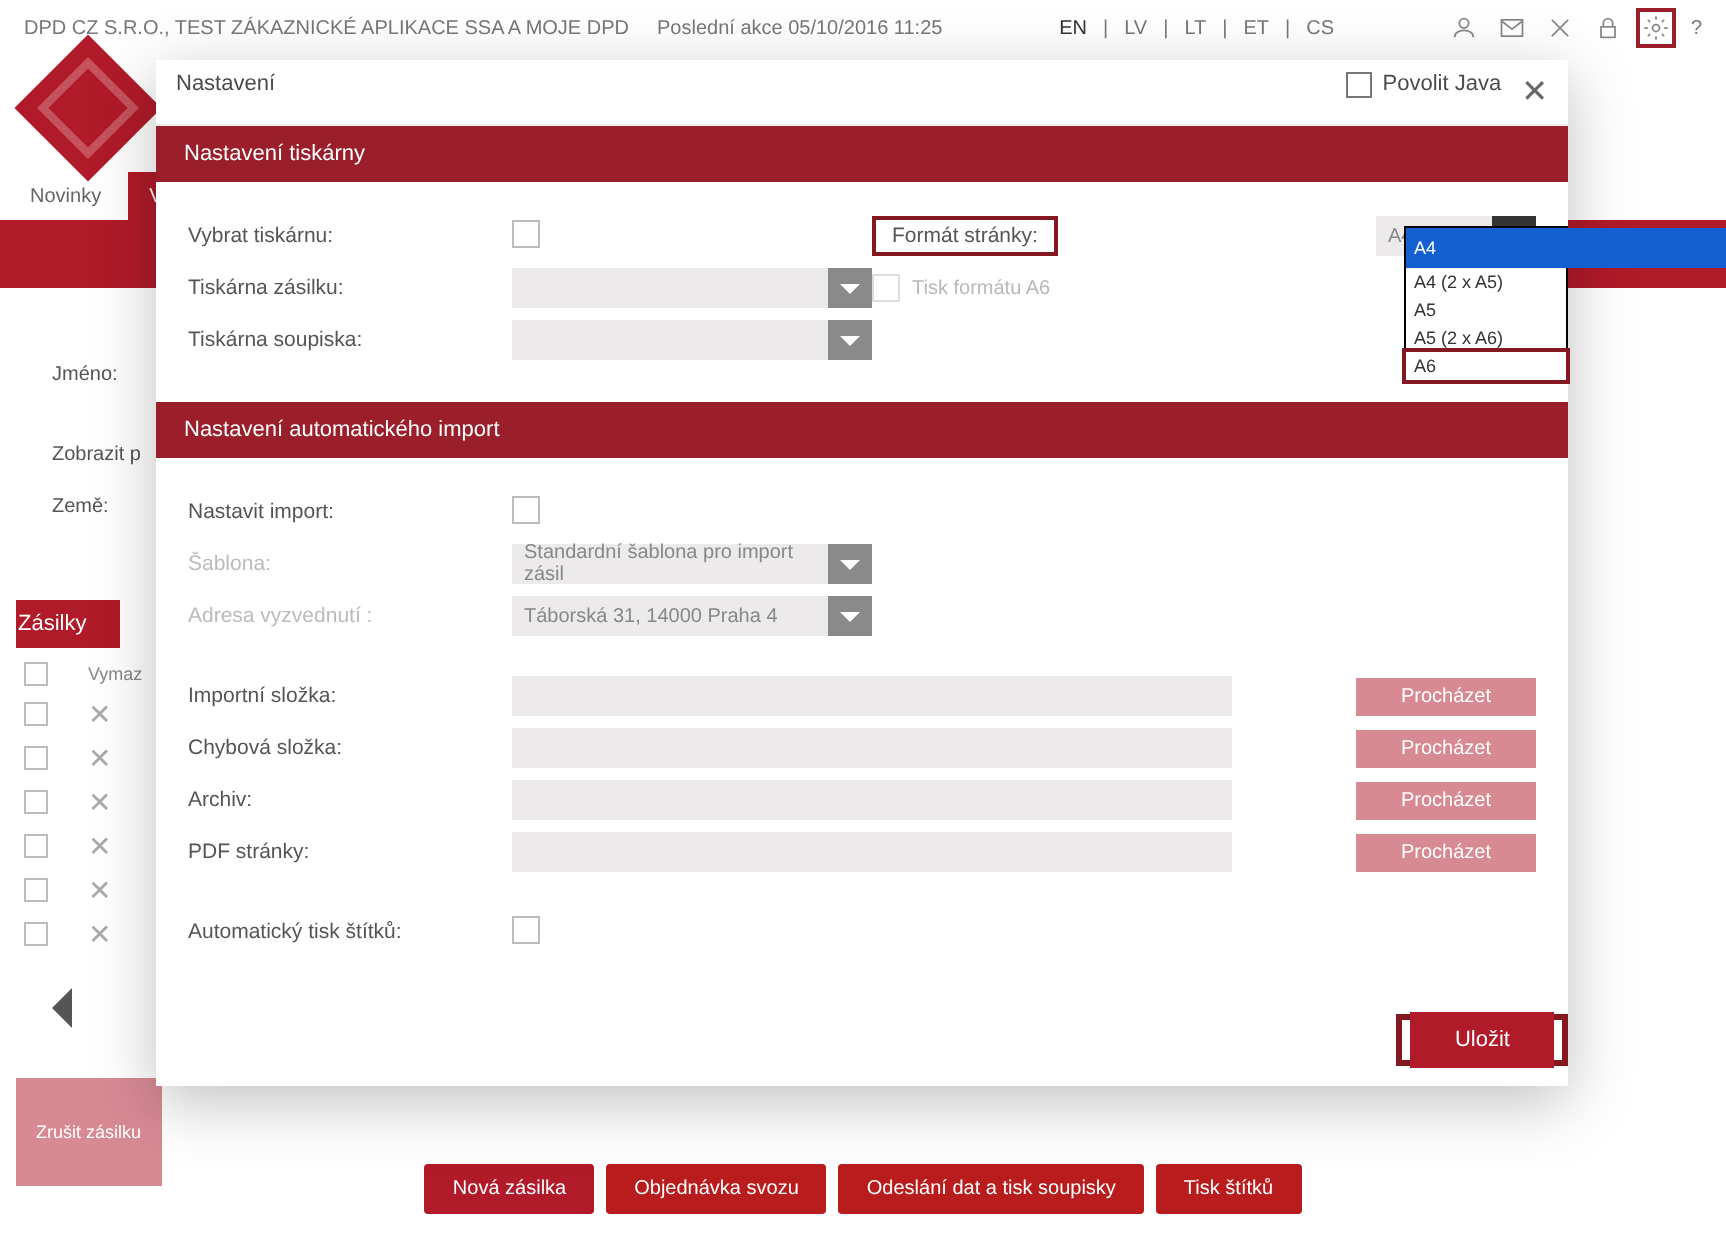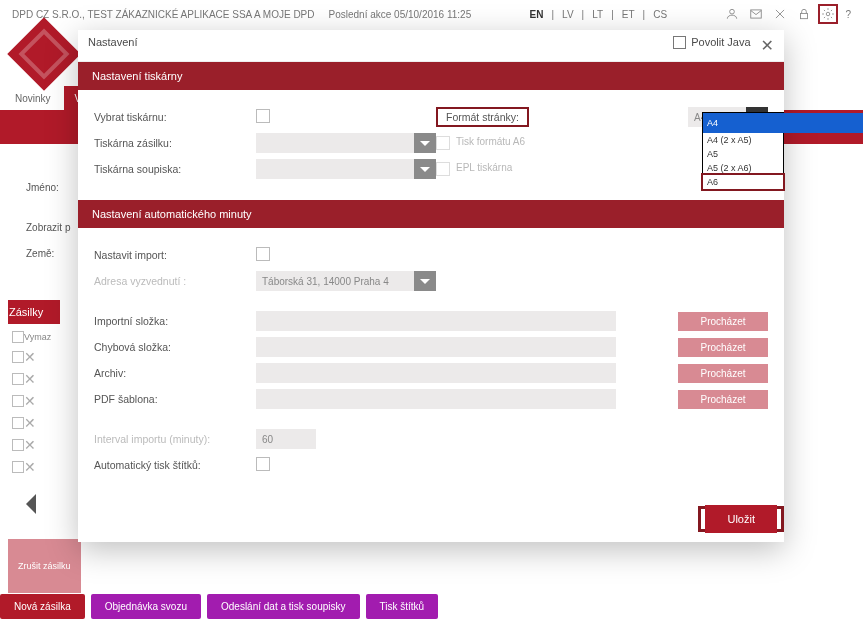--- a/index.html
+++ b/index.html
@@ -1,57 +1,57 @@
 <!DOCTYPE html>
 <html><head>
 <meta charset="utf-8">
 <style>
 html,body{margin:0;padding:0;font-family:Arial,Helvetica,sans-serif;font-size:11px;color:#4a4a4a;background:#fff}
 .page{width:863px;height:623px;position:relative;overflow:hidden;background:#fff}
 .topbar{height:28px;display:flex;align-items:center;padding:0 12px;color:#777;font-size:10px}
 .top-left{flex:0 0 auto}
 .top-langs{flex:1;display:flex;gap:8px;justify-content:center}
 .top-langs span{cursor:pointer;color:#777}
-.top-langs span.active{font-weight:bold;color:#333}
+.top-langs span.active{font-weight:normal;color:#333}
 .top-icons{display:flex;gap:10px;align-items:center}
 .ticon{width:14px;height:14px;display:inline-flex;align-items:center;justify-content:center;color:#888}
 .ticon svg{width:14px;height:14px;stroke:#888;fill:none;stroke-width:1.5}
 .gear-hi{outline:2px solid #9a1f2a;outline-offset:1px}
 .row2{height:52px;display:flex;align-items:center;padding:0 12px}
 .logo{width:52px;height:52px;transform:rotate(45deg);background:#b11a29;position:relative;margin:6px 20px 6px 6px}
 .logo:before{content:"";position:absolute;inset:8px;border:4px solid rgba(255,255,255,.25)}
 .tabs{display:flex;gap:2px;margin-top:6px;padding-left:4px}
 .tab{padding:6px 10px;font-size:10px;border:1px solid transparent;border-bottom:none;color:#666}
 .tab.active{background:#b11a29;color:#fff}
 .redband{background:#b11a29;height:34px}
 .bglabel{position:absolute;left:26px;color:#555;font-size:10px}
 .bgtab{position:absolute;left:8px;top:300px;background:#b11a29;color:#fff;padding:6px 1px;font-size:11px;width:50px}
 .bgtable{position:absolute;left:12px;top:328px;width:70px}
-.bgrow{display:flex;align-items:center;gap:0;padding:3px 0;color:#888;font-size:9px}
+.bgrow{display:flex;align-items:center;gap:20px;padding:3px 0;color:#888;font-size:9px}
 .bgx{color:#aaa;font-size:14px}
 .bgchk{width:10px;height:10px;border:1px solid #bbb;display:inline-block}
 .scroll-lt{position:absolute;left:26px;top:494px;border:10px solid transparent;border-right-color:#555;border-left:none;width:0;height:0}
-.footer-btns{position:absolute;left:0;right:0;bottom:4px;display:flex;gap:6px;}
+.footer-btns{position:absolute;left:0;right:0;bottom:16px;display:flex;gap:6px;justify-content:center}
 .fbtn{padding:7px 14px;border-radius:2px;color:#fff;font-size:10px;display:flex;align-items:center;gap:6px}
 .fbtn.solid{background:#b11a29}
-.fbtn.ghost{background:#a21caf;color:#fff}
+.fbtn.ghost{background:#b91c1c;color:#fff}
 .cancel-ship{position:absolute;left:8px;bottom:30px;background:#d88a93;color:#fff;padding:22px 10px;font-size:9px}
 .middle-bar{position:absolute;left:180px;right:80px;top:538px;height:22px;display:flex;align-items:center;gap:10px;color:#777;font-size:9px}
 .modal{position:absolute;left:78px;top:30px;width:706px;background:#fff;box-shadow:0 8px 30px rgba(0,0,0,.25)}
 .mhdr{display:flex;padding:6px 10px;border-bottom:1px solid #eee;font-size:11px}
 .mhdr .sp{flex:1}
 .mhdr .chk{width:11px;height:11px;border:1px solid #777;display:inline-block;margin-right:5px}
 .mhdr .close-x{font-size:16px;color:#666;margin-left:10px;cursor:pointer}
 .sect{background:#9a1f2a;color:#fff;padding:8px 14px;font-size:11px}
 .body{padding:14px 16px 18px}
 .frow{display:flex;align-items:center;min-height:26px;font-size:10.5px;color:#555}
 .frow .lab{width:162px}
 .frow .lab.muted{color:#bbb}
 .frow .ctrl{width:180px;position:relative}
-.frow .mid{flex:0 0 160px;display:flex;align-items:flex-start;gap:6px}
+.frow .mid{flex:0 0 160px;display:flex;align-items:center;gap:6px}
 .frow .right{flex:1;display:flex;justify-content:flex-end}
 .sel,.txt{width:160px;height:20px;background:#eceaea;border:none;display:flex;align-items:center;padding:0 6px;color:#888;font-size:10px;box-sizing:border-box}
 .txt.long{width:360px}
 .arrow{position:absolute;right:0;top:0;width:22px;height:20px;background:#8a8a8a;display:flex;align-items:center;justify-content:center}
 .arrow.dark{background:#333}
 .arrow:after{content:"";width:0;height:0;border:5px solid transparent;border-top-color:#fff;border-bottom:none}
 .chkb{width:12px;height:12px;border:1px solid #bbb;display:inline-block}
 .hl-box{border:2px solid #831820;padding:2px 8px;display:inline-block}
 .dropdown{position:absolute;width:80px;background:#fff;border:1px solid #000}
 .dropdown .opt{padding:2px 4px;font-size:9px;color:#333}
@@ -221,41 +221,45 @@
             <span class="mid-chk-label">Tisk formátu A6</span>
           </span>
         <span class="right"></span>
       </div>
       <div class="frow">
         <span class="lab">Tiskárna soupiska:</span>
         <span class="ctrl">
             <span class="sel"></span>
             <span class="arrow"></span>
           </span>
-        <span class="mid">
-            <span class="chkb" style="border-color:#ddd"></span>
-            <span class="mid-chk-label">EPL tiskárna</span>
-          </span>
         <span class="right"></span>
       </div>
 
       <div class="dropdown" style="right:0;top:22px">
         <div class="opt sel">A4</div>
         <div class="opt">A4 (2 x A5)</div>
         <div class="opt">A5</div>
         <div class="opt">A5 (2 x A6)</div>
         <div class="opt hl">A6</div>
       </div>
     </div>
 
-    <div class="sect">Nastavení automatického minuty</div>
+    <div class="sect">Nastavení automatického import</div>
     <div class="body">
       <div class="frow">
         <span class="lab">Nastavit import:</span>
         <span class="ctrl"><span class="chkb"></span></span>
+        <span class="grow"></span>
+      </div>
+      <div class="frow">
+        <span class="lab muted">Šablona:</span>
+        <span class="ctrl">
+            <span class="sel">Standardní šablona pro import zásil</span>
+            <span class="arrow"></span>
+          </span>
         <span class="grow"></span>
       </div>
       <div class="frow">
         <span class="lab muted">Adresa vyzvednutí :</span>
         <span class="ctrl">
             <span class="sel">Táborská 31, 14000 Praha 4</span>
             <span class="arrow"></span>
           </span>
         <span class="grow"></span>
       </div>
@@ -272,31 +276,26 @@
         <span class="grow"></span>
         <span class="browse">Procházet</span>
       </div>
       <div class="frow">
         <span class="lab">Archiv:</span>
         <span class="txt long"></span>
         <span class="grow"></span>
         <span class="browse">Procházet</span>
       </div>
       <div class="frow">
-        <span class="lab">PDF šablona:</span>
+        <span class="lab">PDF stránky:</span>
         <span class="txt long"></span>
         <span class="grow"></span>
         <span class="browse">Procházet</span>
       </div>
       <div class="sep"></div>
-      <div class="frow">
-        <span class="lab muted">Interval importu (minuty):</span>
-        <span class="txt" style="width:60px">60</span>
-        <span class="grow"></span>
-      </div>
       <div class="frow">
         <span class="lab">Automatický tisk štítků:</span>
         <span class="ctrl"><span class="chkb"></span></span>
         <span class="grow"></span>
       </div>
     </div>
 
     <div class="save-row">
       <span class="save-wrap">
         <span class="save-btn">Uložit</span>

